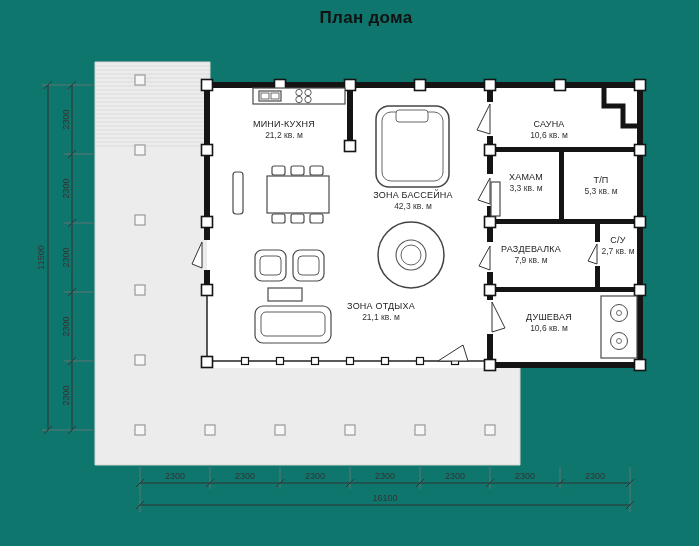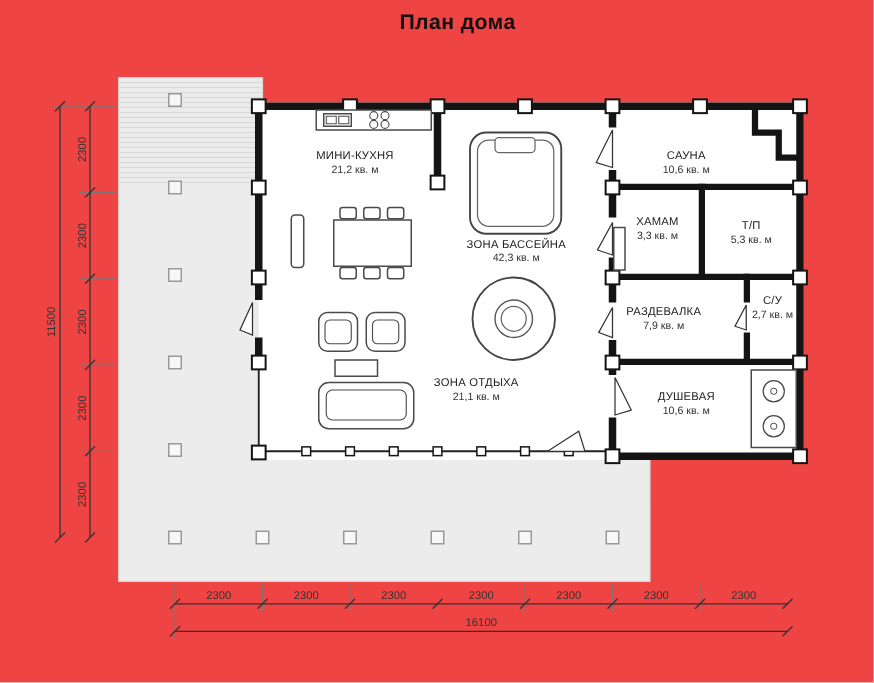--- a/index.html
+++ b/index.html
@@ -1,16 +1,16 @@
 <!DOCTYPE html>
 <html><head>
 <meta charset="utf-8">
 <style>
   html,body{margin:0;padding:0;background:#fff;}
-  .page{position:relative;width:699px;height:546px;background:#ef4444;
+  .page{position:relative;width:699px;height:546px;background:#0f766e;
         font-family:"Liberation Sans",sans-serif;overflow:hidden;}
   .title{position:absolute;top:8px;left:366px;transform:translateX(-50%);
          margin:0;font-size:17px;font-weight:600;color:#111;letter-spacing:.3px;white-space:nowrap;}
   svg.plan{position:absolute;left:0;top:0;width:699px;height:546px;}
   text{font-family:"Liberation Sans",sans-serif;fill:#222;}
   .room-name{font-size:9px;letter-spacing:.2px;}
   .room-area{font-size:8.5px;fill:#333;}
   .dim{font-size:9px;fill:#333;}
 </style>
 </head>

